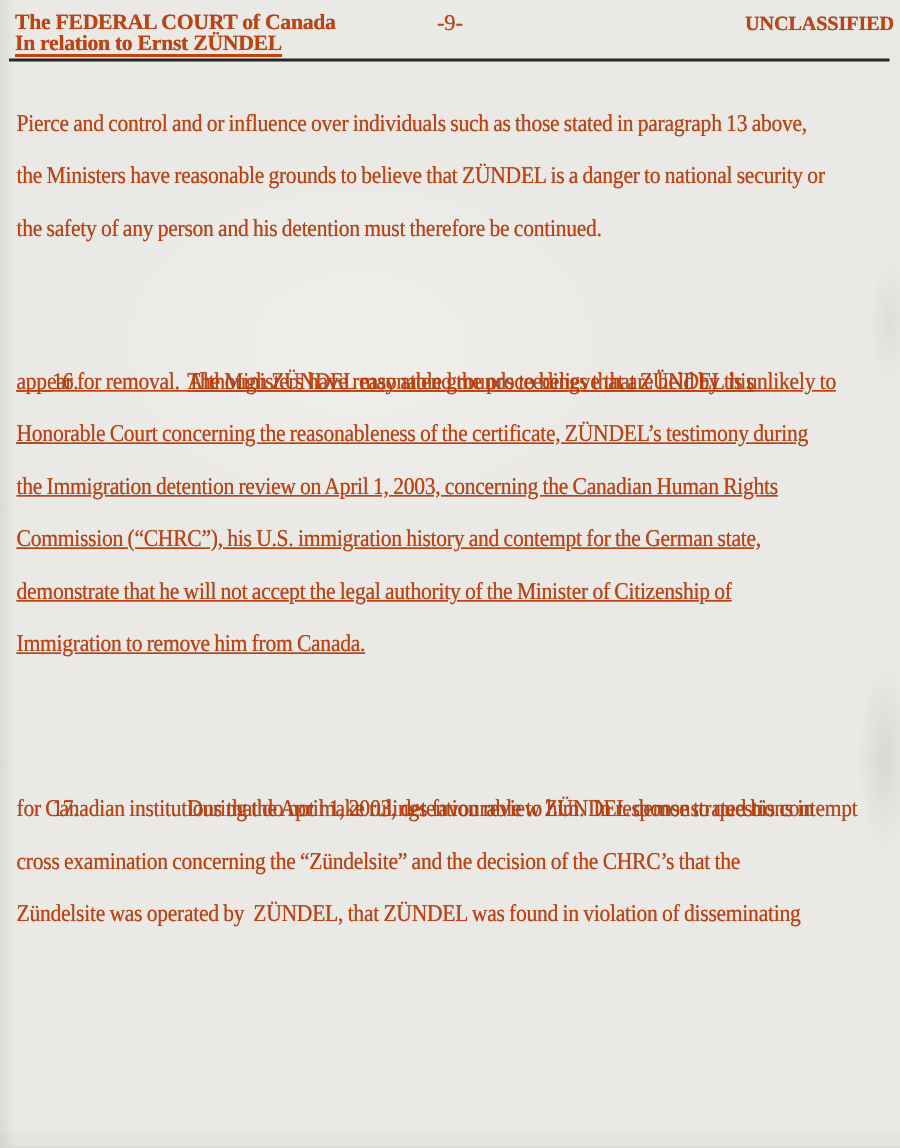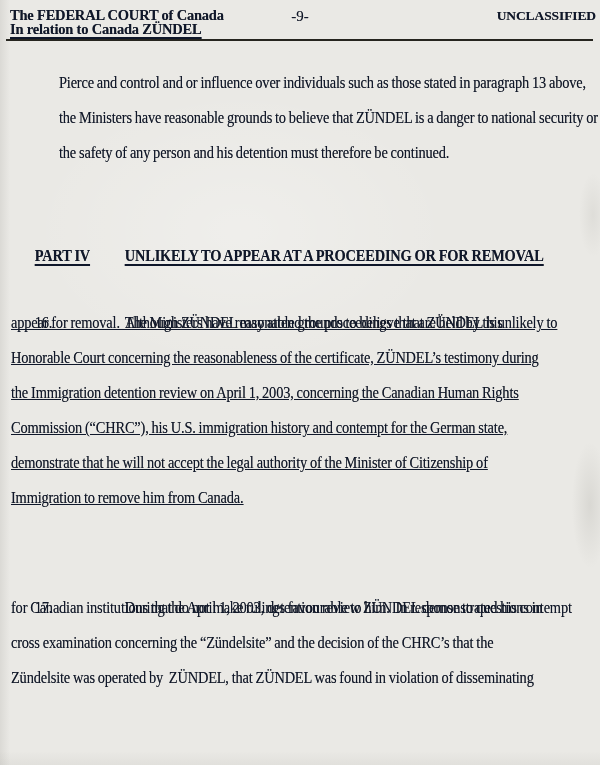--- a/index.html
+++ b/index.html
@@ -8,21 +8,21 @@
     background: #cfcecb;
   }
   .page {
     position: relative;
     width: 600px;
     height: 765px;
     margin: 0 auto;
     background: #eae9e5;
     overflow: hidden;
     font-family: "Liberation Serif", serif;
-    color: #0f172a;
+    color: #c2410c;
     text-shadow: 0 0 0.5px rgba(35,33,28,0.55);
   }
   
   .page::before {
     content: "";
     position: absolute;
     inset: 0;
     pointer-events: none;
     background:
       radial-gradient(ellipse 26px 90px at 590px 505px, rgba(128,126,118,0.16), transparent 70%),
@@ -91,55 +91,50 @@
   }
   .b { font-weight: bold; }
   .u {
     text-decoration: underline;
     text-decoration-thickness: 1.6px;
     text-underline-offset: 3px;
   }
   .hang100 { display: inline-block; width: 100px; }
   .hang56  { display: inline-block; width: 56px; }
 
-  .intro        { margin-top: 24px; margin-left: 48px; }
+  .intro        { margin-top: 24px; }
   .part-heading { margin-top: 33px; }
   .p16          { margin-top: 32px; text-decoration: underline; }
   .sub-a        { margin-top: 40px; }
   .p17          { margin-top: 40px; }
 </style>
 </head>
 <body>
 
 <div class="page">
 
   <header class="hdr">
     <div class="hdr-left">
       <div>The FEDERAL COURT of Canada</div>
-      <div class="ul">In relation to Canada ZÜNDEL</div>
+      <div class="ul">In relation to Ernst ZÜNDEL</div>
     </div>
     <div class="hdr-page">-9-</div>
     <div class="hdr-class">UNCLASSIFIED</div>
   </header>
 
   <div class="rule"></div>
 
   <main>
 
     <div class="intro">
       <div class="line">Pierce and control and or influence over individuals such as those stated in paragraph 13 above,</div>
       <div class="line">the Ministers have reasonable grounds to believe that ZÜNDEL is a danger to national security or</div>
       <div class="line">the safety of any person and his detention must therefore be continued.</div>
     </div>
 
-    <div class="part-heading">
-      <div class="line b">
-        <span class="hang100"><span class="u">PART IV</span></span><span class="u">UNLIKELY TO APPEAR AT A PROCEEDING OR FOR REMOVAL</span>
-      </div>
-    </div>
 
     <div class="p16">
       <div class="line">
         <span class="hang100">16.</span><span>The Ministers have reasonable grounds to believe that ZÜNDEL is unlikely to</span>
       </div>
       <div class="line">appear for removal.  Although ZÜNDEL may attend the proceedings that are held by this</div>
       <div class="line">Honorable Court concerning the reasonableness of the certificate, ZÜNDEL’s testimony during</div>
       <div class="line">the Immigration detention review on April 1, 2003, concerning the Canadian Human Rights</div>
       <div class="line">Commission (“CHRC”), his U.S. immigration history and contempt for the German state,</div>
       <div class="line">demonstrate that he will not accept the legal authority of the Minister of Citizenship of</div>

